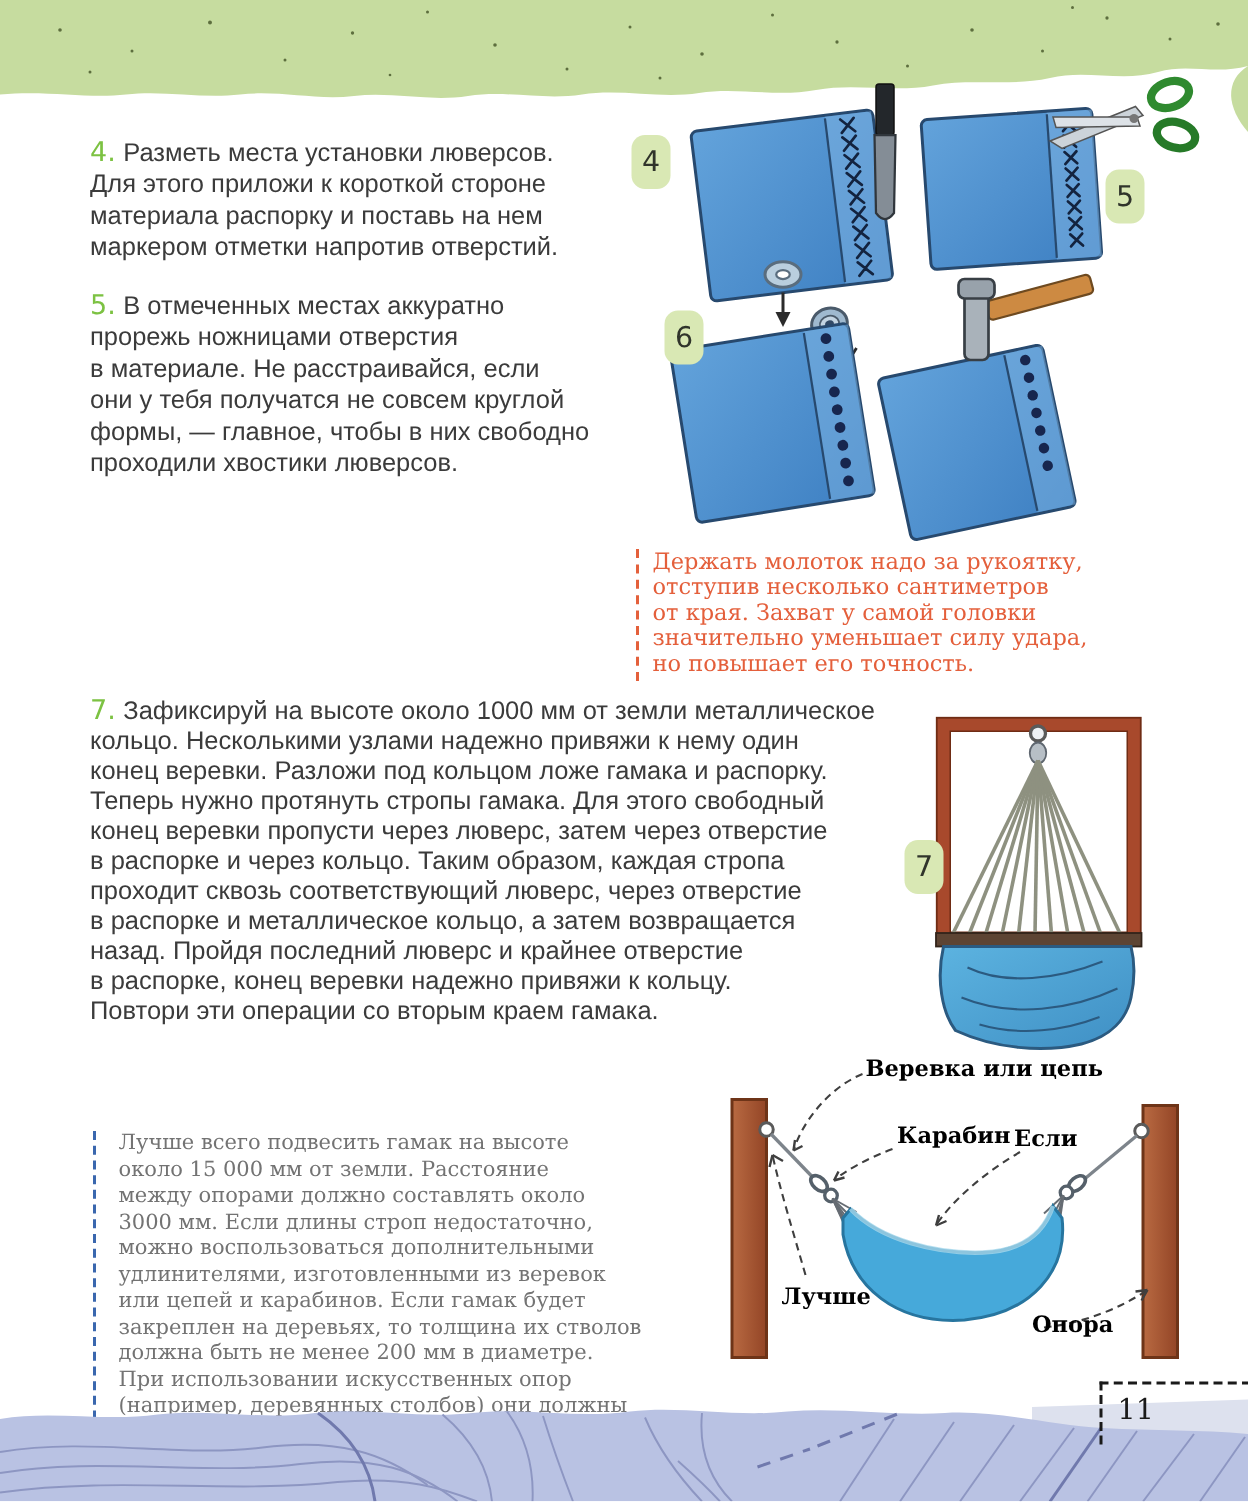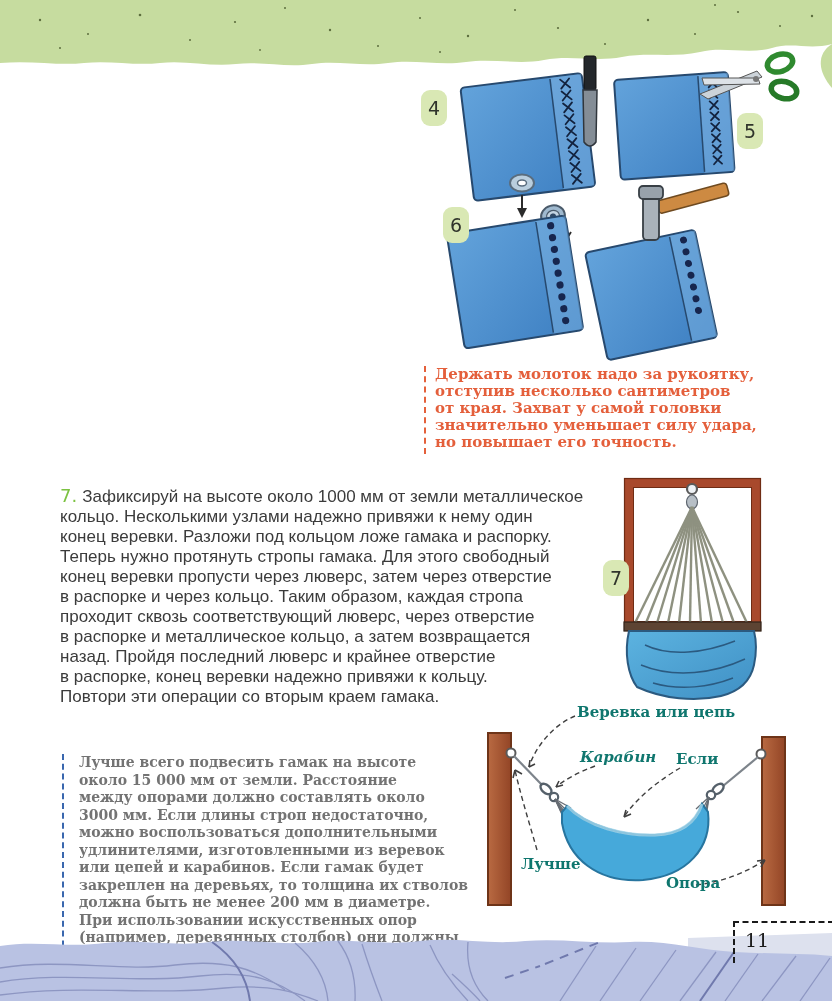--- a/index.html
+++ b/index.html
@@ -3,31 +3,31 @@
 <meta charset="utf-8">
 <style>
   html,body{margin:0;padding:0;background:#fff;}
   .page{position:relative;width:832px;height:1001px;background:#ffffff;overflow:hidden;
         font-family:"Liberation Sans",sans-serif;}
   .abs{position:absolute;}
   .step{position:absolute;font-size:17px;line-height:21px;color:#3b3b3b;}
   .step .t{white-space:pre-line;}
   .stepnum{color:#7cc242;margin-right:5px;font-family:"DejaVu Sans",sans-serif;font-size:18px;}
   .step7{line-height:20px;}
-  .tip{position:absolute;font-family:"DejaVu Serif",serif;font-weight:700;}
+  .tip{position:absolute;font-family:"DejaVu Serif",serif;font-weight:400;}
   .tip .t{white-space:pre-line;display:block;}
   .tip-orange{color:#e45f3b;font-size:15px;line-height:17px;border-left:2px dashed #e4603b;
               padding-left:9px;min-height:88px;width:380px;}
   .tip-blue{color:#737373;font-size:14px;line-height:17.5px;border-left:2px dashed #3a67ae;
             padding-left:15px;min-height:212px;width:420px;margin-top:40px;}
   .badge{position:absolute;width:26px;height:36px;background:#d9e8b4;border-radius:9px;
          display:flex;align-items:center;justify-content:center;
          font-family:"DejaVu Sans",sans-serif;font-size:19px;color:#30342b;z-index:4;}
   .dlabel{position:absolute;font-family:"DejaVu Serif",serif;font-weight:700;font-size:15px;
-          color:#0f766e;z-index:4;white-space:nowrap;}
+          color:#000000;z-index:4;white-space:nowrap;}
   .pagenum-box{position:absolute;left:733px;top:921px;width:99px;height:40px;
                border-top:2px dashed #1a1a1a;border-left:2px dashed #1a1a1a;z-index:6;}
   .pagenum{font-family:"DejaVu Serif",serif;font-size:19px;color:#1a1a1a;padding:6px 0 0 10px;}
   svg{display:block;}
 </style>
 </head>
 <body>
 
 <div class="page">
 
@@ -55,24 +55,34 @@
       <circle cx="738" cy="12" r="1.1"></circle>
         <circle cx="780" cy="26" r="1"></circle>
         <circle cx="812" cy="16" r="1.2"></circle>
       <circle cx="60" cy="48" r="1"></circle>
         <circle cx="260" cy="50" r="0.9"></circle>
         <circle cx="440" cy="52" r="1"></circle>
       <circle cx="715" cy="5" r="1"></circle>
     </g>
   </svg>
 
-
-
-
-  <div class="step step7" style="left:60px;top:486px;width:580px"><span class="stepnum">7.</span><span class="t">Зафиксируй на высоте около 1000 мм от земли металлическое
+  <div class="step" style="left:60px;top:91px;width:380px"><span class="stepnum">4.</span><span class="t">Разметь места установки люверсов.
+Для этого приложи к короткой стороне
+материала распорку и поставь на нем
+маркером отметки напротив отверстий.</span></div>
+
+  <div class="step" style="left:60px;top:193px;width:380px"><span class="stepnum">5.</span><span class="t">В отмеченных местах аккуратно
+прорежь ножницами отверстия
+в материале. Не расстраивайся, если
+они у тебя получатся не совсем круглой
+формы, — главное, чтобы в них свободно
+проходили хвостики люверсов.</span></div>
+
+
+  <div class="step step7" style="left:60px;top:464px;width:580px"><span class="stepnum">7.</span><span class="t">Зафиксируй на высоте около 1000 мм от земли металлическое
 кольцо. Несколькими узлами надежно привяжи к нему один
 конец веревки. Разложи под кольцом ложе гамака и распорку.
 Теперь нужно протянуть стропы гамака. Для этого свободный
 конец веревки пропусти через люверс, затем через отверстие
 в распорке и через кольцо. Таким образом, каждая стропа
 проходит сквозь соответствующий люверс, через отверстие
 в распорке и металлическое кольцо, а затем возвращается
 назад. Пройдя последний люверс и крайнее отверстие
 в распорке, конец веревки надежно привяжи к кольцу.
 Повтори эти операции со вторым краем гамака.</span></div>
@@ -283,24 +293,24 @@
     <g stroke="#3f3f3f" stroke-width="1.6" fill="none">
       <path d="M54,72 l6,-3 M54,72 l1,-7"></path>
       <path d="M81,92 l7,-2 M81,92 l3,-6"></path>
       <path d="M149,122 l7,-3 M149,122 l2,-7"></path>
       <path d="M40,75 l-2,8 M40,75 l7,4"></path>
       <path d="M290,165 l-8,1 M290,165 l-4,7"></path>
     </g>
   </svg>
 
   <div class="dlabel" style="left:577px;top:703px;">Веревка или цепь</div>
-  <div class="dlabel" style="left:580px;top:748px;font-style:italic;">Карабин</div>
+  <div class="dlabel" style="left:598px;top:748px;">Карабин</div>
   <div class="dlabel" style="left:676px;top:750px;">Если</div>
   <div class="dlabel" style="left:521px;top:855px;">Лучше</div>
-  <div class="dlabel" style="left:666px;top:874px;">Опора</div>
+  <div class="dlabel" style="left:688px;top:874px;">Опора</div>
 
   <svg class="abs" style="left:0;top:930px;" width="832" height="71" viewBox="0 0 832 71">
     <path d="M688,8 L832,3 L832,28 L688,24 Z" fill="#dde1ee"></path>
     <path d="M0,16 C35,10 70,18 105,13 C140,9 175,17 210,12 C245,8 280,16 315,12 C350,8 385,16 420,11
              C455,7 490,15 525,11 C560,8 595,14 630,12 C665,10 700,20 735,22 C770,24 800,23 832,26
              L832,71 L0,71 Z" fill="#b9c2e3"></path>
     <g stroke="#8d96c2" stroke-width="1.3" fill="none">
       <path d="M0,38 C60,28 120,42 175,35 C225,29 255,38 285,60"></path>
       <path d="M0,52 C65,41 135,54 200,46 C250,40 278,50 305,71"></path>
       <path d="M0,65 C80,54 150,66 225,58 C270,54 295,62 318,71"></path>

